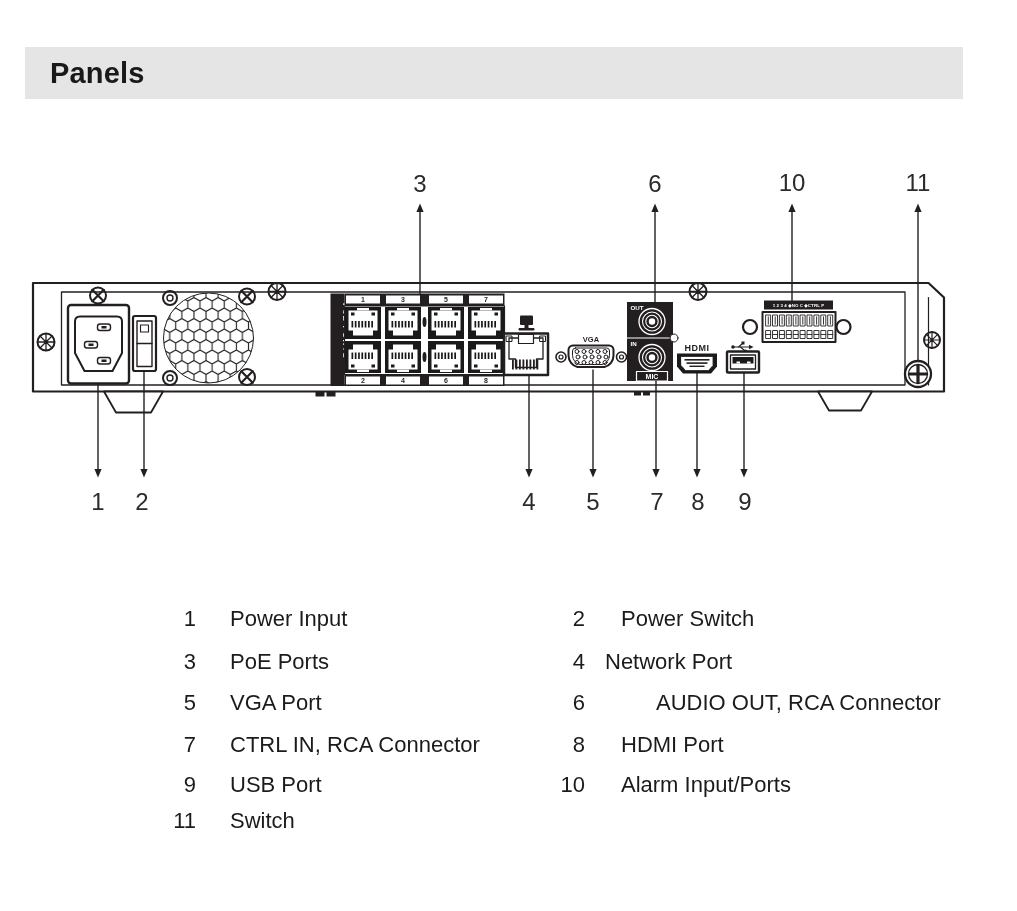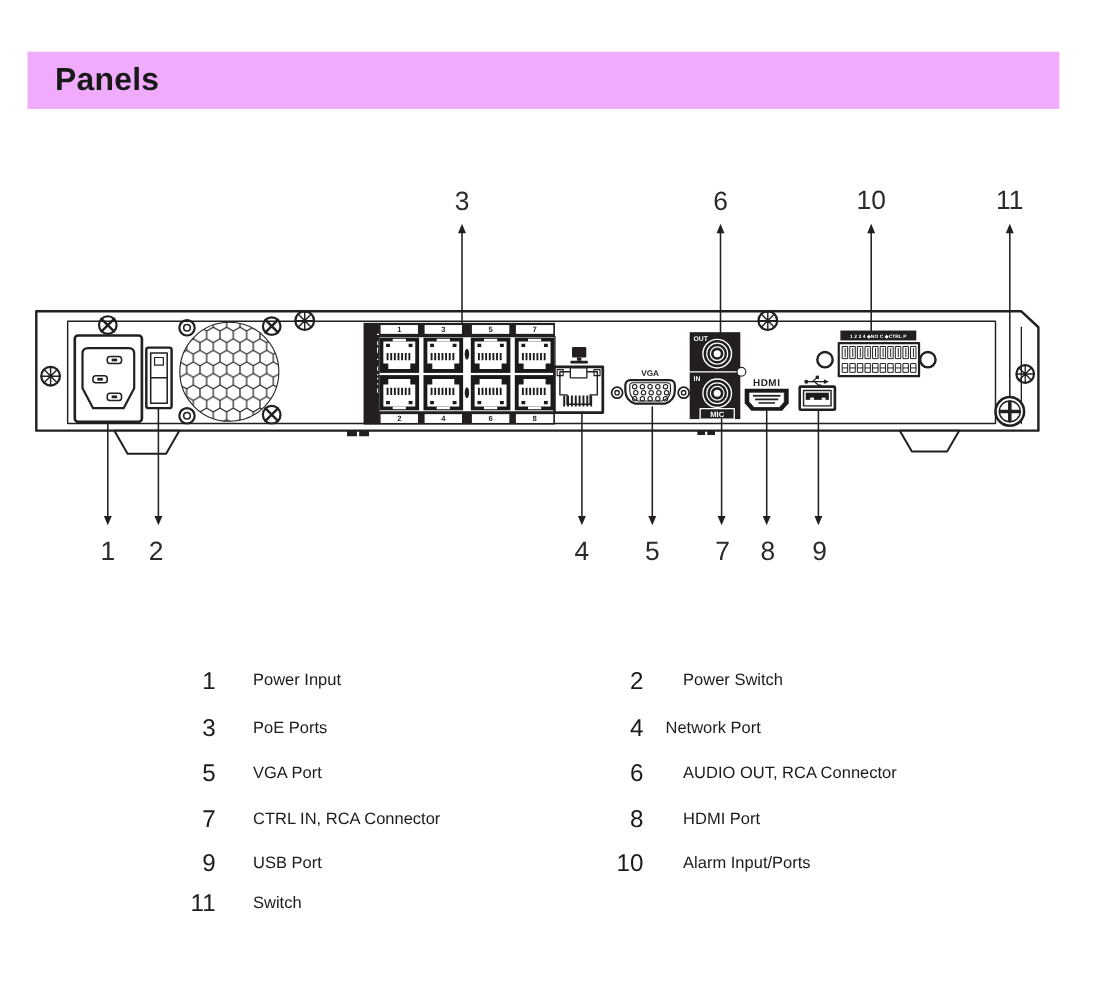--- a/index.html
+++ b/index.html
@@ -1,24 +1,24 @@
 <!DOCTYPE html>
 <html><head>
 <meta charset="utf-8">
 <style>
   html,body{margin:0;padding:0;background:#fff;}
   .page{position:relative;width:1017px;height:911px;background:#fff;overflow:hidden;
         font-family:"Liberation Sans", sans-serif;}
-  .hdr{position:absolute;left:25px;top:47px;width:938px;height:52px;background:#f0abfc;
+  .hdr{position:absolute;left:25px;top:47px;width:938px;height:52px;background:#e5e5e5;
        display:flex;align-items:center;box-sizing:border-box;padding-left:25px;}
   .hdr-title{font-size:29px;font-weight:bold;color:#191919;letter-spacing:.2px;}
   .art{position:absolute;left:0;top:0;width:1017px;height:911px;}
   .callout{position:absolute;width:44px;text-align:center;font-size:24px;color:#2b2b2b;line-height:26px;}
   .lnum{position:absolute;width:50px;text-align:right;font-size:22px;color:#1b1b1b;line-height:25px;}
-  .llabel{position:absolute;font-size:15px;color:#1b1b1b;line-height:25px;white-space:nowrap;text-align:right;}
+  .llabel{position:absolute;font-size:22px;color:#1b1b1b;line-height:25px;white-space:nowrap;text-align:right;}
 </style>
 </head>
 <body>
 
 <div class="page">
 
   <div class="hdr">
     <span class="hdr-title">Panels</span>
   </div>
 
@@ -319,21 +319,21 @@
     <div class="llabel" style="left:621px;top:606px">Power Switch</div>
 
     <div class="lnum" style="left:146px;top:649px">3</div>
     <div class="llabel" style="left:230px;top:649px">PoE Ports</div>
     <div class="lnum" style="left:535px;top:649px">4</div>
     <div class="llabel" style="left:605px;top:649px">Network Port</div>
 
     <div class="lnum" style="left:146px;top:690px">5</div>
     <div class="llabel" style="left:230px;top:690px">VGA Port</div>
     <div class="lnum" style="left:535px;top:690px">6</div>
-    <div class="llabel" style="left:621px;top:690px">AUDIO OUT, RCA Connector</div>
+    <div class="llabel" style="left:656px;top:690px">AUDIO OUT, RCA Connector</div>
 
     <div class="lnum" style="left:146px;top:732px">7</div>
     <div class="llabel" style="left:230px;top:732px">CTRL IN, RCA Connector</div>
     <div class="lnum" style="left:535px;top:732px">8</div>
     <div class="llabel" style="left:621px;top:732px">HDMI Port</div>
 
     <div class="lnum" style="left:146px;top:772px">9</div>
     <div class="llabel" style="left:230px;top:772px">USB Port</div>
     <div class="lnum" style="left:535px;top:772px">10</div>
     <div class="llabel" style="left:621px;top:772px">Alarm Input/Ports</div>

